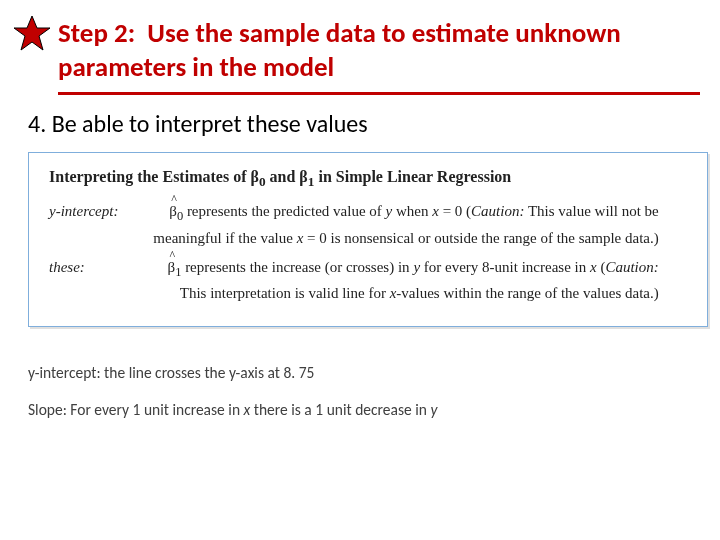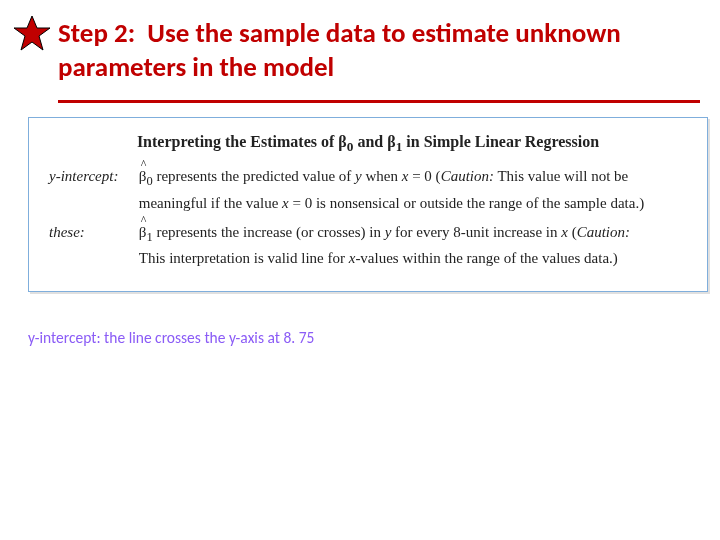--- a/index.html
+++ b/index.html
@@ -19,21 +19,21 @@
     padding: 10px 20px 0 20px;
   }
   .star {
     position: absolute;
     left: 12px;
     top: 14px;
   }
   .title-block {
     margin-left: 38px;
     margin-top: 6px;
-    padding-bottom: 16px;
+    padding-bottom: 8px;
     border-bottom: 3px solid #c00000;
   }
   .title-text {
     color: #c00000;
     font-weight: 700;
     font-size: 27px;
     line-height: 1.25;
   }
   .subpoint {
     margin: 14px 0 0 8px;
@@ -51,49 +51,49 @@
     font-family: "Times New Roman", Times, serif;
     color: #222;
     font-size: 15px;
     line-height: 1.55;
     box-shadow: 2px 2px 0 rgba(0,0,0,0.12);
   }
   .fig-title {
     font-weight: 700;
     font-size: 16px;
     margin-bottom: 8px;
-    text-align: center;
   }
   .fig-row {
     margin-bottom: 6px;
   }
   .fig-label {
     font-style: italic;
     display: inline-block;
     width: 86px;
     vertical-align: top;
   }
   .fig-body {
     display: inline-block;
     width: 520px;
     vertical-align: top;
+    text-align: right;
   }
   .hat { position: relative; display:inline-block; }
   .hat::before {
     content: "^";
     position: absolute;
     top: -10px;
     left: 2px;
     font-size: 12px;
   }
   .notes {
     margin: 36px 0 0 8px;
     font-family: Calibri, "Segoe UI", Arial, sans-serif;
     font-size: 15.5px;
-    color: #8b5cf6;
+    color: #404040;
   }
   .notes p {
     margin: 0 0 18px 0;
   }
   .ital { font-style: italic; }
 </style>
 </head>
 <body>
 
 <div class="slide">
@@ -102,20 +102,21 @@
     <polygon points="20,2 25,14 38,14 27,22 31,36 20,28 9,36 13,22 2,14 15,14" fill="#c00000" stroke="#000" stroke-width="1"></polygon>
   </svg>
 
   <div class="title-block">
     <div class="title-text">
       <span>Step 2:</span>
       <span>&nbsp;</span><span>Use the sample data to estimate unknown parameters in the model</span>
     </div>
   </div>
 
+  <div class="subpoint">4.  Be able to interpret these values</div>
 
   <div class="figure-wrap">
     <div class="fig">
       <div class="fig-title">
         <span>Interpreting the Estimates of </span><span>β</span><sub>0</sub><span> and </span><span>β</span><sub>1</sub><span> in Simple Linear Regression</span>
       </div>
 
       <div class="fig-row">
         <span class="fig-label">y-intercept:</span>
         <span class="fig-body">
@@ -127,15 +128,18 @@
         <span class="fig-label">these:</span>
         <span class="fig-body">
           <span class="hat"><span>β</span></span><sub>1</sub><span> represents the increase (or crosses) in </span><span class="ital">y</span><span> for every 8-unit increase in </span><span class="ital">x</span><span> (</span><span class="ital">Caution:</span><span> This interpretation is valid line for </span><span class="ital">x</span><span>-values within the range of the values data.)</span>
         </span>
       </div>
     </div>
   </div>
 
   <div class="notes">
     <p>y-intercept:  the line crosses the y-axis at 8. 75</p>
+    <p>
+      <span>Slope: For every 1 unit increase in </span><span class="ital">x</span><span> there is a 1 unit decrease in </span><span class="ital">y</span>
+    </p>
   </div>
 
 </div>
 
 </body></html>

